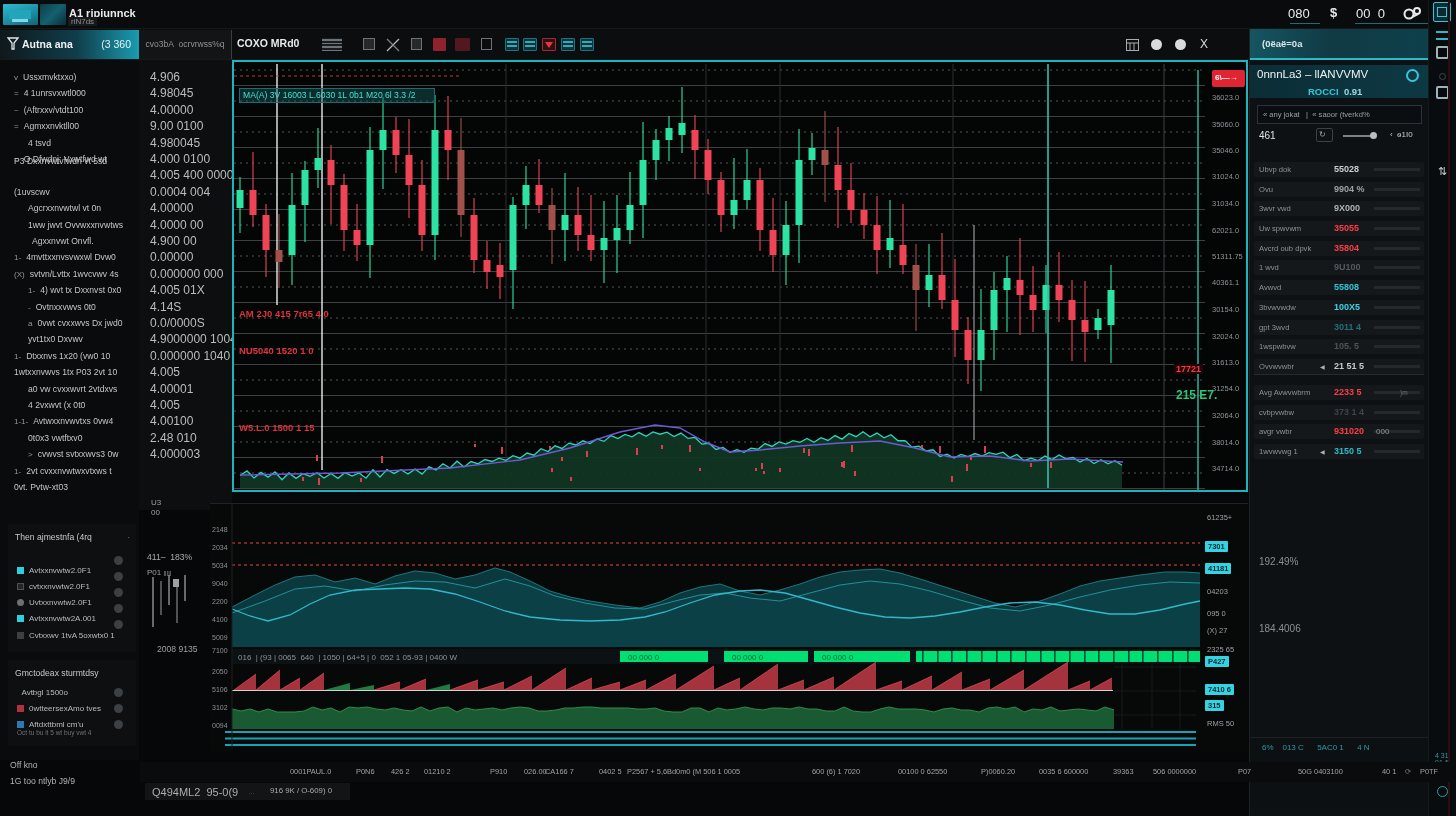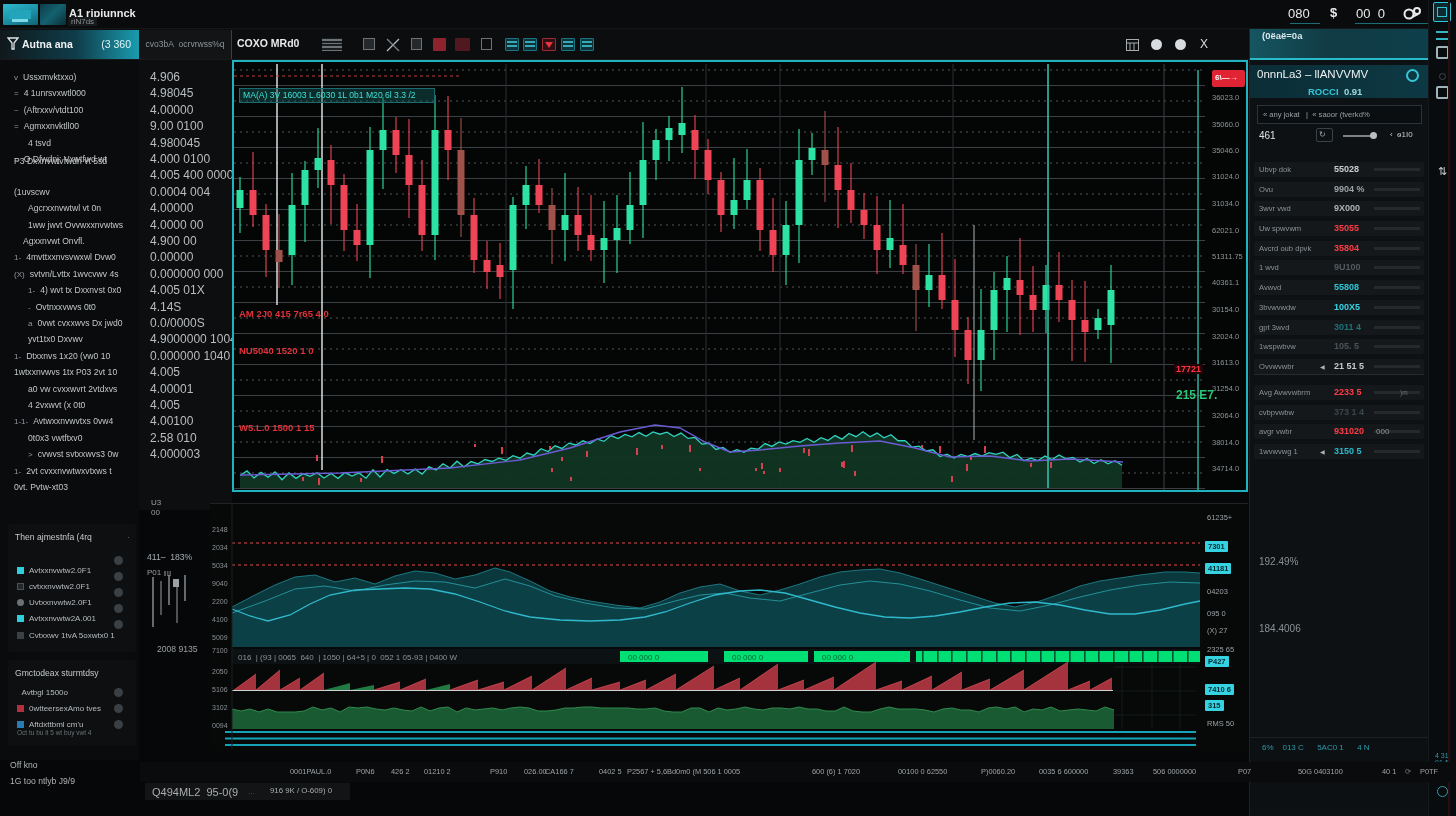--- a/index.html
+++ b/index.html
@@ -133,21 +133,21 @@
 <div class="srow" style="top:70px;padding-left:14px"><span class="sic">v</span>Ussxmvktxxo)</div>
 <div class="srow" style="top:86.4px;padding-left:14px"><span class="sic">=</span>4 1unrsvxwtl000</div>
 <div class="srow" style="top:102.80000000000001px;padding-left:14px"><span class="sic">~</span>(Aftrxxv/vtdt100</div>
 <div class="srow" style="top:119.20000000000002px;padding-left:14px"><span class="sic">=</span>Agmxxnvktll00</div>
 <div class="srow" style="top:135.60000000000002px;padding-left:28px">4 tsvd</div>
 <div class="srow" style="top:152.00000000000003px;padding-left:14px"><span class="sic">=</span>O Dfwdnj: Vxwtfwd wt</div>
 <div class="srow" style="top:154px;padding-left:14px">P3 Dxxnvwtvfwdn vt 5sd</div>
 <div class="srow" style="top:184.80000000000004px;padding-left:14px">(1uvscwv</div>
 <div class="srow" style="top:201.20000000000005px;padding-left:28px">Agcrxxnvwtwl vt 0n</div>
 <div class="srow" style="top:217.60000000000005px;padding-left:28px">1ww jwvt Ovvwxxnvwtws</div>
-<div class="srow" style="top:234.00000000000006px;padding-left:23px">Agxxnvwt Onvfl.</div>
+<div class="srow" style="top:234.00000000000006px;padding-left:32px">Agxxnvwt Onvfl.</div>
 <div class="srow" style="top:250.40000000000006px;padding-left:14px"><span class="sic">1-</span>4mvttxxnvsvwxwl Dvw0</div>
 <div class="srow" style="top:266.80000000000007px;padding-left:14px"><span class="sic">(X)</span>svtvn/Lvttx 1wvcvwv 4s</div>
 <div class="srow" style="top:283.20000000000005px;padding-left:28px"><span class="sic">1-</span>4) wvt tx Dxxnvst 0x0</div>
 <div class="srow" style="top:299.6px;padding-left:28px"><span class="sic">-</span>Ovtnxxvwvs 0t0</div>
 <div class="srow" style="top:316.0px;padding-left:28px"><span class="sic">a</span>0vwt cvxxwvs Dx jwd0</div>
 <div class="srow" style="top:332.4px;padding-left:28px">yvt1tx0 Dxvwv</div>
 <div class="srow" style="top:348.79999999999995px;padding-left:14px"><span class="sic">1-</span>Dtxxnvs 1x20 (vw0 10</div>
 <div class="srow" style="top:365.19999999999993px;padding-left:14px">1wtxxnvwvs 1tx P03 2vt 10</div>
 <div class="srow" style="top:381.5999999999999px;padding-left:28px">a0 vw cvxxwvrt 2vtdxvs</div>
 <div class="srow" style="top:397.9999999999999px;padding-left:28px">4 2vxwvt (x 0t0</div>
@@ -172,21 +172,21 @@
 <div class="prow" style="top:266.80000000000007px">0.000000 000</div>
 <div class="prow" style="top:283.20000000000005px">4.005 01X</div>
 <div class="prow" style="top:299.6px">4.14S</div>
 <div class="prow" style="top:316.0px">0.0/0000S</div>
 <div class="prow" style="top:332.4px">4.9000000 1004</div>
 <div class="prow" style="top:348.79999999999995px">0.000000 1040</div>
 <div class="prow" style="top:365.19999999999993px">4.005</div>
 <div class="prow" style="top:381.5999999999999px">4.00001</div>
 <div class="prow" style="top:397.9999999999999px">4.005</div>
 <div class="prow" style="top:414.39999999999986px">4.00100</div>
-<div class="prow" style="top:430.79999999999984px">2.58 010</div>
+<div class="prow" style="top:430.79999999999984px">2.48 010</div>
 <div class="prow" style="top:447.1999999999998px">4.000003</div>
 
 <div class="panel abs" style="top:524px;height:128px">
 <div class="ptitle">Then ajmestnfa (4rq<span style="float:right;margin-right:6px;color:#6d7377">·</span></div>
 </div>
 <div class="pitem" style="top:566px"><span class="psq" style="background:#2fd0dd"></span>Avtxxnvwtw2.0F1</div>
 <div class="pitem" style="top:582px"><span class="psq" style="background:#23272a;border:1px solid #4a5054"></span>cvtxxnvwtw2.0F1</div>
 <div class="pitem" style="top:598px"><span class="psq" style="background:#6a7074;border-radius:50%"></span>Uvtxxnvwtw2.0F1</div>
 <div class="pitem" style="top:614px"><span class="psq" style="background:#2fd0dd"></span>Avtxxnvwtw2A.001</div>
 <div class="pitem" style="top:631px"><span class="psq" style="background:#3a4044"></span>Cvtxxwv 1tvA 5oxwtx0 1</div>
@@ -605,21 +605,21 @@
 <div class="rlab" style="top:122px">(X) 27</div>
 <div class="rlab" style="top:141px">2325 65</div>
 <div class="rbadge" style="top:152px">P427</div>
 <div class="rbadge" style="top:180px">7410 6</div>
 <div class="rbadge" style="top:196px">315</div>
 <div class="rlab" style="top:215px">RMS 50</div>
 </div>
 
 <div id="rpanel" class="abs">
 <div class="abs" style="left:0;top:0;width:179px;height:31px;background:linear-gradient(90deg,#155661,#113a44 45%,#0d404b);border-bottom:2px solid #28bcca"></div>
-<div class="abs" style="left:12px;top:1px;color:#d9e6e9;font-size:9.5px;font-weight:bold">(0ёaё=0a</div>
+<div class="abs" style="left:12px;top:9px;color:#d9e6e9;font-size:9.5px;font-weight:bold">(0ёaё=0a</div>
 <div class="abs" style="left:0;top:36px;width:179px;height:33px;background:linear-gradient(90deg,#0b2d36,#0d3944)"></div>
 <div class="abs" style="left:7px;top:39px;color:#eef1f2;font-size:11.5px;font-weight:normal">0nnnLа3 – llANVVМV</div>
 <div class="abs" style="left:156px;top:40px;width:13px;height:13px;border:2px solid #35c7d6;border-radius:50%"></div>
 <div class="abs" style="left:58px;top:57px;color:#35c7d6;font-size:9.5px;font-weight:bold">ROCСІ&nbsp;&nbsp;<span style="color:#9fd9e0">0.91</span></div>
 <div class="abs" style="left:7px;top:76px;width:165px;height:19px;border:1px solid #2a3438;background:#0a0e11"></div>
 <div class="abs" style="left:13px;top:81px;color:#9aa0a3;font-size:7.6px">« any jokat&nbsp;&nbsp;&nbsp;|&nbsp;&nbsp;« saoor (tverkd%</div>
 <div class="abs" style="left:9px;top:101px;color:#dfe2e4;font-size:10px">461</div>
 <div class="abs" style="left:66px;top:99px;width:17px;height:14px;border:1px solid #3a4246;border-radius:2px"></div>
 <div class="abs" style="left:69px;top:101px;color:#9aa0a3;font-size:8px">↻</div>
 <div class="abs" style="left:93px;top:106px;width:32px;height:1.5px;background:#7c8286"></div>

